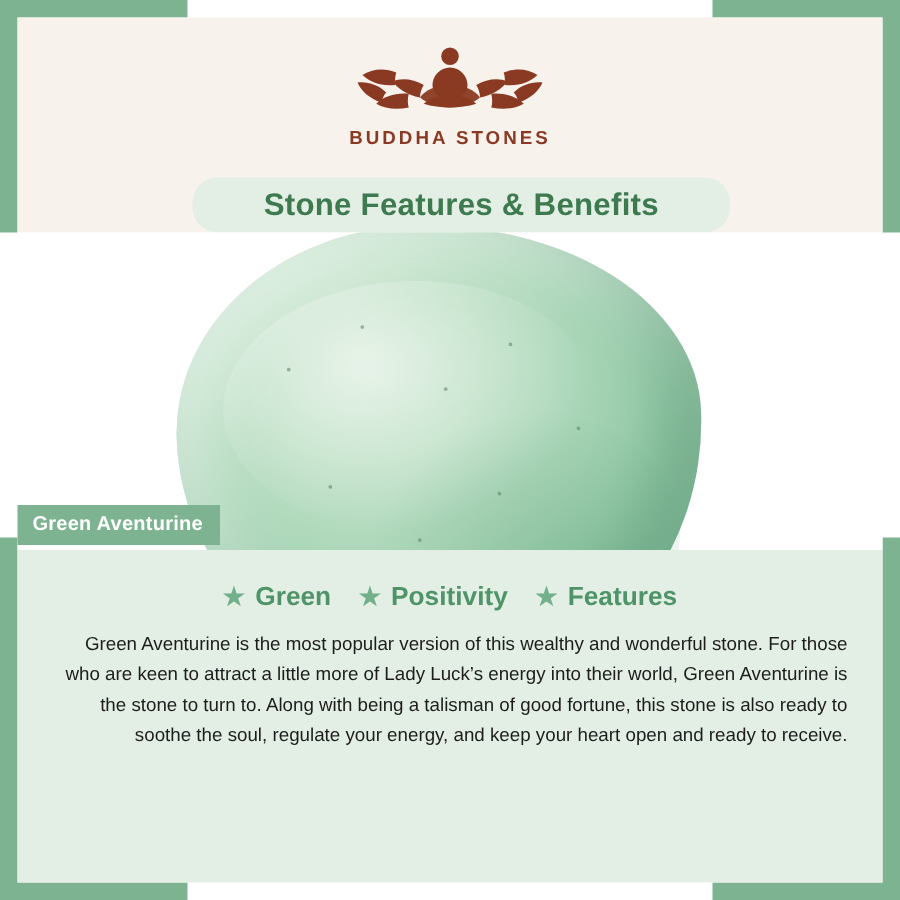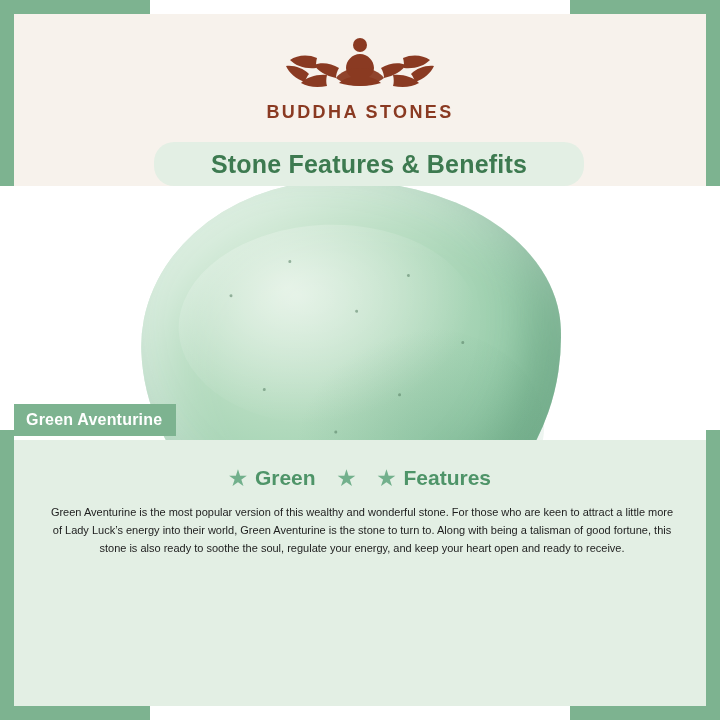--- a/index.html
+++ b/index.html
@@ -85,21 +85,21 @@
     left: 0; top: 14px;
     width: 692px;
     text-align: center;
   }
   .logo-mark {
     display: block;
     margin: 0 auto;
   }
   .brand-name {
     margin-top: 2px;
-    font-size: 18px;
+    font-size: 15px;
     letter-spacing: 2.4px;
     color: #8a3a22;
     font-weight: bold;
     font-family: "Liberation Sans", sans-serif;
   }
 
   .title-band {
     position: absolute;
     left: 140px;
     top: 128px;
@@ -205,24 +205,24 @@
     color: #4e9468;
   }
   .star {
     color: #72b08c;
     font-size: 20px;
     line-height: 1;
   }
 
   .body-text {
     margin: 14px 28px 0 32px;
-    font-size: 11px;
+    font-size: 15px;
     line-height: 1.62;
     color: #1d1d1d;
-    text-align: center;
+    text-align: right;
   }
 </style>
 </head>
 <body>
 
 <div class="page">
 
   <div class="frame-left-top"></div>
   <div class="frame-left-bottom"></div>
   <div class="frame-right-top"></div>
@@ -281,20 +281,21 @@
   <div class="stone-label">Green Aventurine</div>
 
   <div class="content">
     <div class="keywords">
       <div class="keyword">
         <span class="star">★</span>
         <span>Green</span>
       </div>
       <div class="keyword">
         <span class="star">★</span>
+        <span>Positivity</span>
       </div>
       <div class="keyword">
         <span class="star">★</span>
         <span>Features</span>
       </div>
     </div>
 
     <p class="body-text">Green Aventurine is the most popular version of this wealthy and wonderful stone. For those who are keen to attract a little more of Lady Luck’s energy into their world, Green Aventurine is the stone to turn to. Along with being a talisman of good fortune, this stone is also ready to soothe the soul, regulate your energy, and keep your heart open and ready to receive.</p>
   </div>
 

